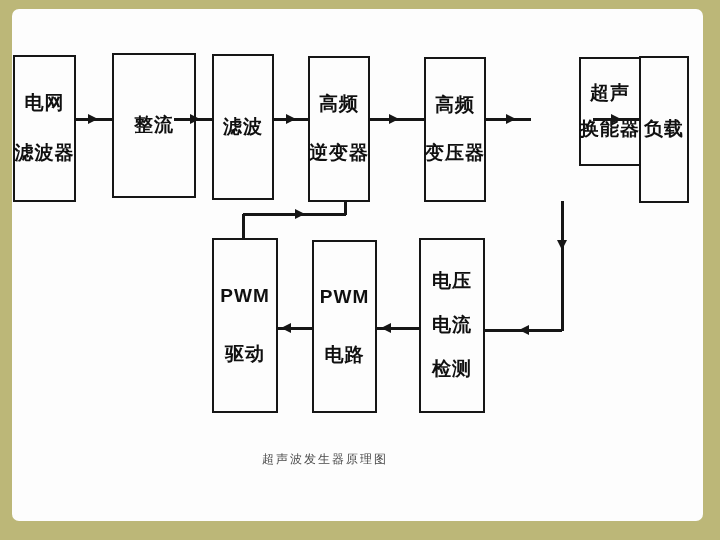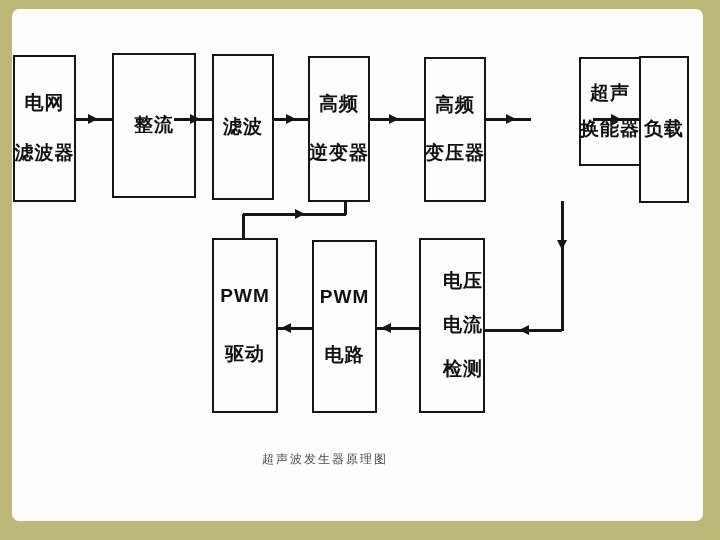--- a/index.html
+++ b/index.html
@@ -69,21 +69,21 @@
       <div class="block-line">负载</div>
     </div>
     <div class="block" style="left: 212px; top: 238px; width: 66px; height: 175px;">
       <div class="block-line">PWM</div>
       <div class="block-line">驱动</div>
     </div>
     <div class="block" style="left: 312px; top: 240px; width: 65px; height: 173px;">
       <div class="block-line">PWM</div>
       <div class="block-line">电路</div>
     </div>
-    <div class="block" style="left: 419px; top: 238px; width: 66px; height: 175px; align-items: flex-end;">
+    <div class="block" style="left: 419px; top: 238px; width: 66px; height: 175px;">
       <div class="block-line">电压</div>
       <div class="block-line">电流</div>
       <div class="block-line">检测</div>
     </div>
     <div class="seg" style="left: 76px; top: 117.5px; width: 37px; height: 3px;"></div>
     <div class="seg" style="left: 174px; top: 117.5px; width: 38px; height: 3px;"></div>
     <div class="seg" style="left: 274px; top: 117.5px; width: 34px; height: 3px;"></div>
     <div class="seg" style="left: 370px; top: 117.5px; width: 54px; height: 3px;"></div>
     <div class="seg" style="left: 486px; top: 117.5px; width: 45px; height: 3px;"></div>
     <div class="seg" style="left: 593px; top: 117.5px; width: 46px; height: 3px;"></div>

